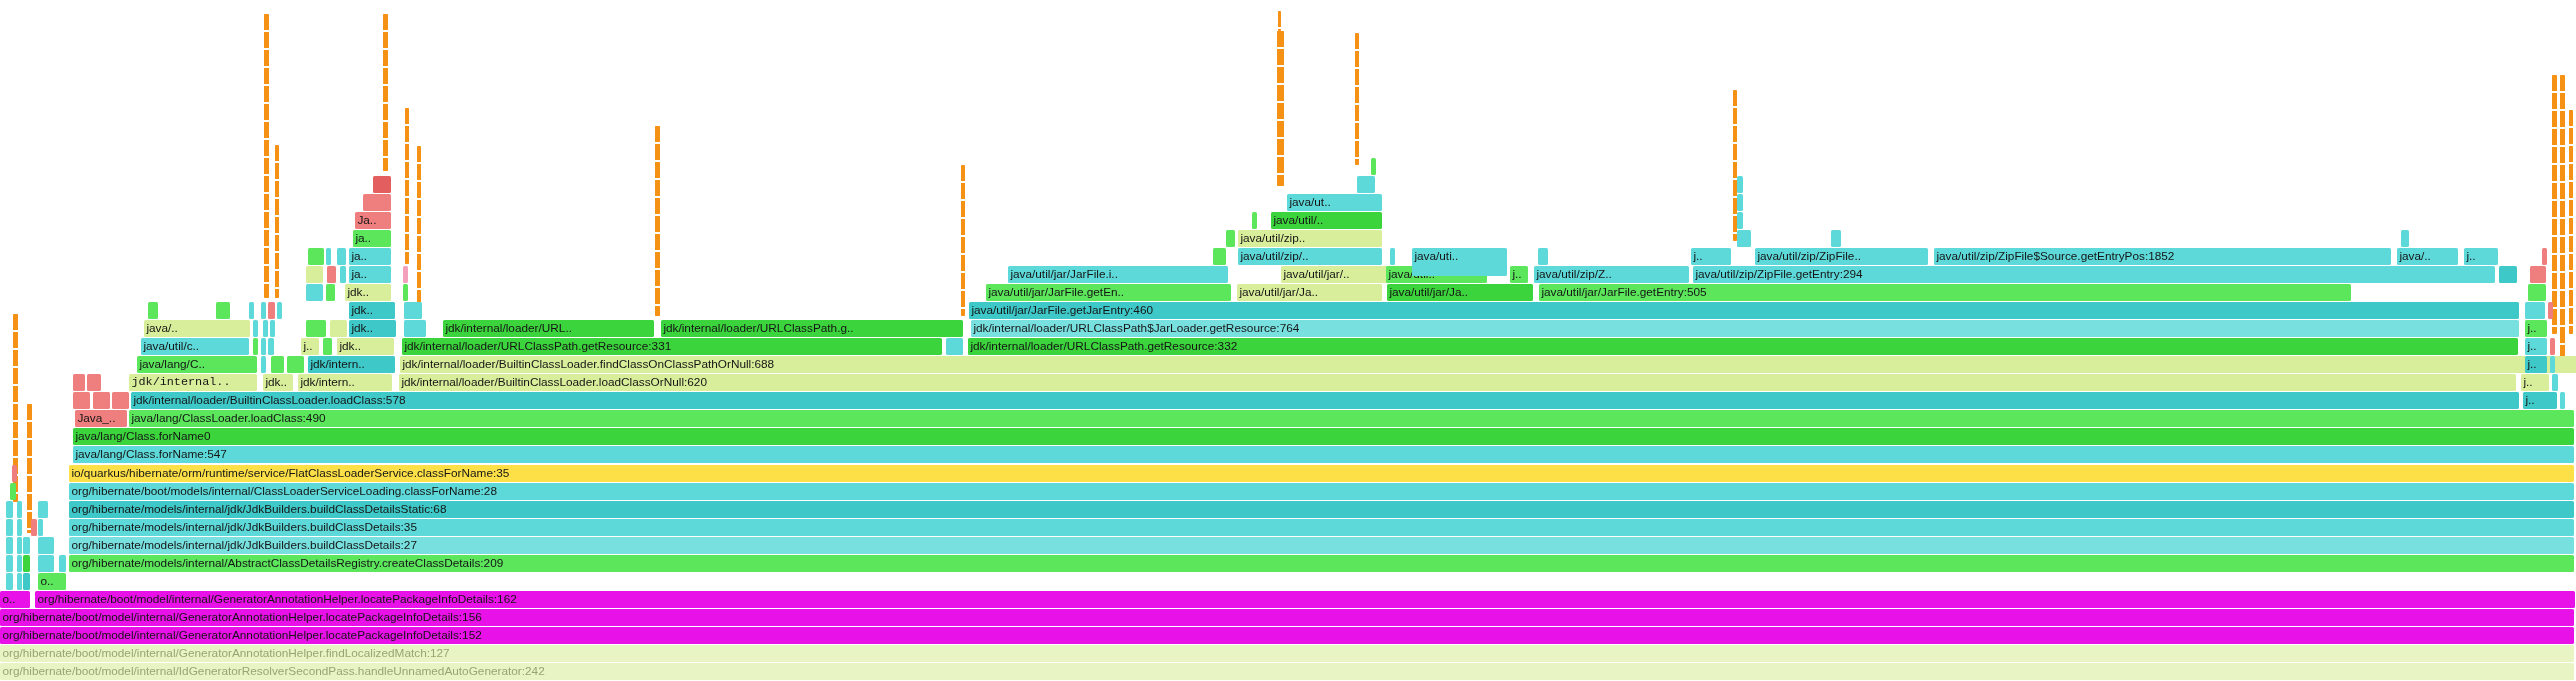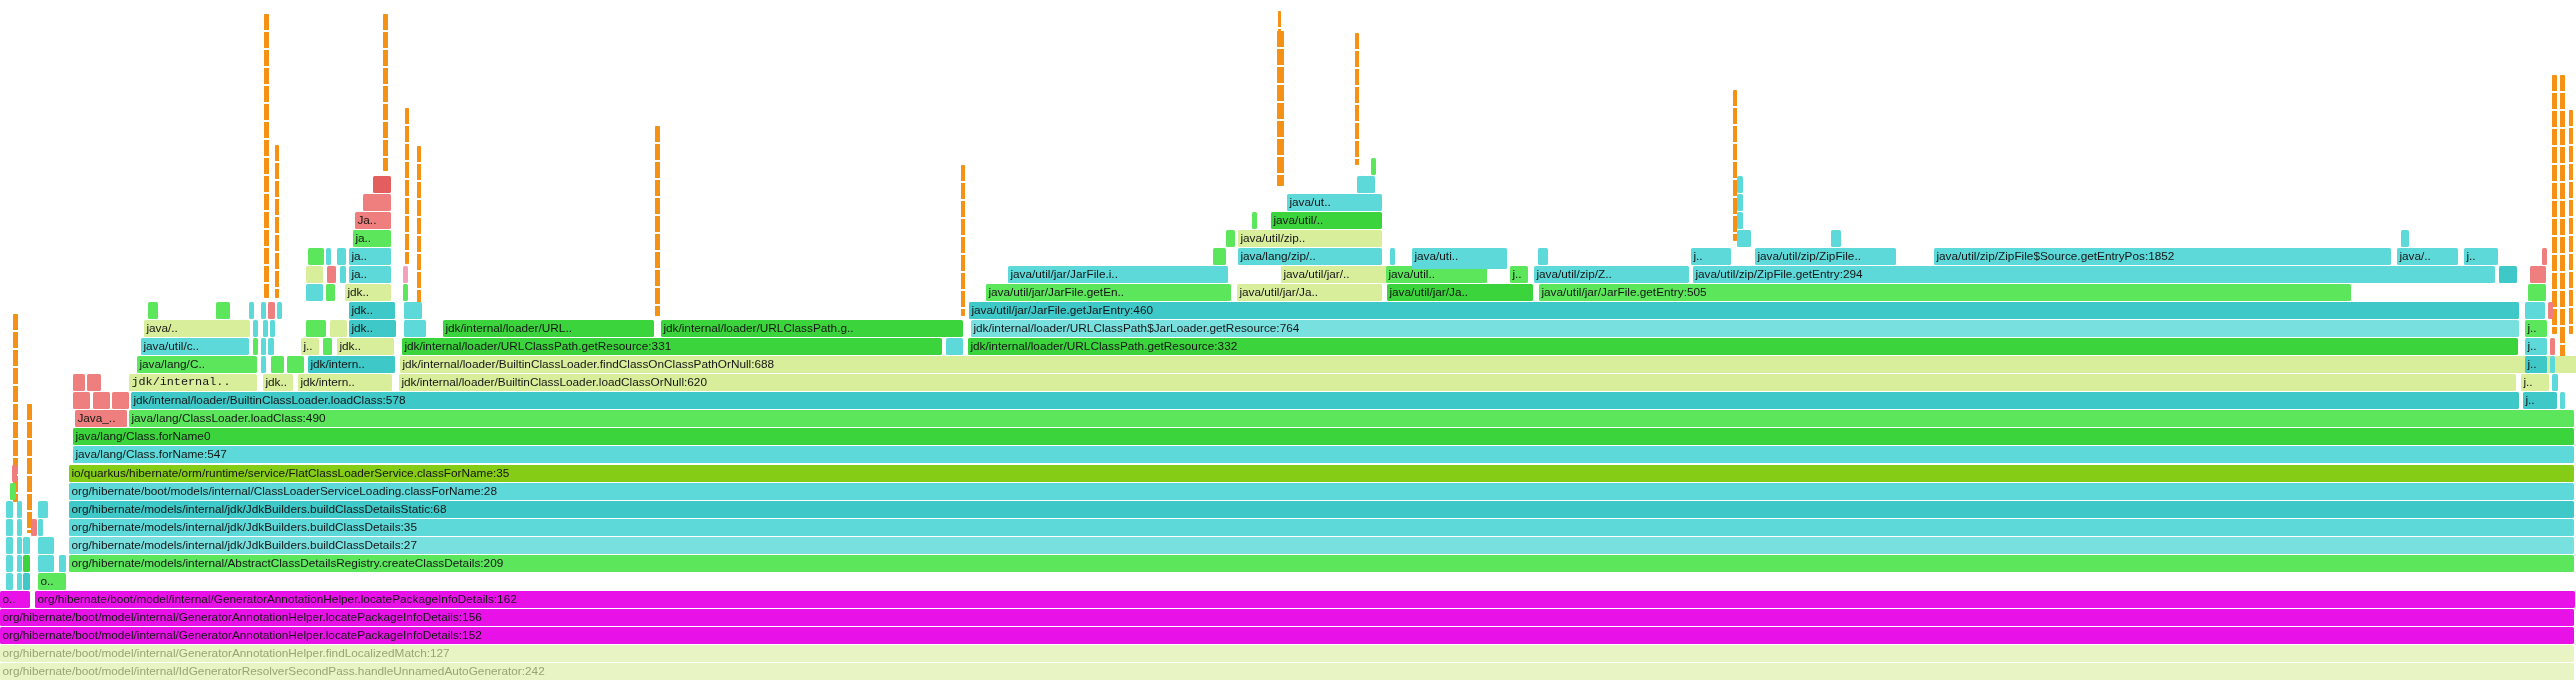--- a/index.html
+++ b/index.html
@@ -75,21 +75,21 @@
     <div class="frame" style="left: 31px; top: 519px; width: 5.5px; height: 16.5px; background: rgb(239, 126, 126);"></div>
     <div class="frame" style="left: 38px; top: 519px; width: 4.7px; height: 16.5px; background: rgb(94, 217, 217);"></div>
     <div class="frame" style="left: 69px; top: 519px; width: 2505px; height: 16.5px; background: rgb(94, 217, 217);">org/hibernate/models/internal/jdk/JdkBuilders.buildClassDetails:35</div>
     <div class="frame" style="left: 6.3px; top: 501px; width: 7px; height: 16.5px; background: rgb(94, 217, 217);"></div>
     <div class="frame" style="left: 16.5px; top: 501px; width: 3.1px; height: 16.5px; background: rgb(94, 217, 217);"></div>
     <div class="frame" style="left: 38px; top: 501px; width: 10.2px; height: 16.5px; background: rgb(94, 217, 217);"></div>
     <div class="frame" style="left: 69px; top: 501px; width: 2505px; height: 16.5px; background: rgb(63, 200, 200);">org/hibernate/models/internal/jdk/JdkBuilders.buildClassDetailsStatic:68</div>
     <div class="frame" style="left: 10.2px; top: 483px; width: 3.1px; height: 16.5px; background: rgb(92, 230, 92);"></div>
     <div class="frame" style="left: 69px; top: 483px; width: 2505px; height: 16.5px; background: rgb(94, 217, 217);">org/hibernate/boot/models/internal/ClassLoaderServiceLoading.classForName:28</div>
     <div class="frame" style="left: 11.8px; top: 465px; width: 2.4px; height: 16.5px; background: rgb(239, 126, 126);"></div>
-    <div class="frame" style="left: 69px; top: 465px; width: 2505px; height: 16.5px; background: #84cc16;">io/quarkus/hibernate/orm/runtime/service/FlatClassLoaderService.classForName:35</div>
+    <div class="frame" style="left: 69px; top: 465px; width: 2505px; height: 16.5px; background: #fde047;">io/quarkus/hibernate/orm/runtime/service/FlatClassLoaderService.classForName:35</div>
     <div class="frame" style="left: 73px; top: 446px; width: 2501px; height: 16.5px; background: rgb(94, 217, 217);">java/lang/Class.forName:547</div>
     <div class="frame" style="left: 73px; top: 428px; width: 2501px; height: 16.5px; background: rgb(60, 212, 60);">java/lang/Class.forName0</div>
     <div class="frame" style="left: 75px; top: 410px; width: 52px; height: 16.5px; background: rgb(239, 126, 126);">Java_..</div>
     <div class="frame" style="left: 129px; top: 410px; width: 2445px; height: 16.5px; background: rgb(92, 230, 92);">java/lang/ClassLoader.loadClass:490</div>
     <div class="frame" style="left: 73px; top: 392px; width: 17.3px; height: 16.5px; background: rgb(239, 126, 126);"></div>
     <div class="frame" style="left: 93px; top: 392px; width: 17.3px; height: 16.5px; background: rgb(239, 126, 126);"></div>
     <div class="frame" style="left: 112px; top: 392px; width: 16.5px; height: 16.5px; background: rgb(239, 126, 126);"></div>
     <div class="frame" style="left: 131px; top: 392px; width: 2388px; height: 16.5px; background: rgb(63, 200, 200);">jdk/internal/loader/BuiltinClassLoader.loadClass:578</div>
     <div class="frame" style="left: 2523px; top: 392px; width: 34px; height: 16.5px; background: rgb(63, 200, 200);">j..</div>
     <div class="frame" style="left: 2560px; top: 392px; width: 4.7px; height: 16.5px; background: rgb(94, 217, 217);"></div>
@@ -164,26 +164,26 @@
     <div class="frame" style="left: 1510px; top: 266px; width: 18px; height: 16.5px; background: rgb(92, 230, 92);">j..</div>
     <div class="frame" style="left: 1534px; top: 266px; width: 155px; height: 16.5px; background: rgb(94, 217, 217);">java/util/zip/Z..</div>
     <div class="frame" style="left: 1693px; top: 266px; width: 802px; height: 16.5px; background: rgb(94, 217, 217);">java/util/zip/ZipFile.getEntry:294</div>
     <div class="frame" style="left: 2499px; top: 266px; width: 18px; height: 16.5px; background: rgb(63, 200, 200);"></div>
     <div class="frame" style="left: 2530px; top: 266px; width: 15.7px; height: 16.5px; background: rgb(239, 126, 126);"></div>
     <div class="frame" style="left: 308px; top: 248px; width: 15.7px; height: 16.5px; background: rgb(92, 230, 92);"></div>
     <div class="frame" style="left: 326px; top: 248px; width: 4.7px; height: 16.5px; background: rgb(94, 217, 217);"></div>
     <div class="frame" style="left: 337px; top: 248px; width: 8.6px; height: 16.5px; background: rgb(94, 217, 217);"></div>
     <div class="frame" style="left: 349px; top: 248px; width: 42px; height: 16.5px; background: rgb(94, 217, 217);">ja..</div>
     <div class="frame" style="left: 1213px; top: 248px; width: 13.3px; height: 16.5px; background: rgb(92, 230, 92);"></div>
-    <div class="frame" style="left: 1238px; top: 248px; width: 144px; height: 16.5px; background: rgb(94, 217, 217);">java/lang/zip/..</div>
+    <div class="frame" style="left: 1238px; top: 248px; width: 144px; height: 16.5px; background: rgb(94, 217, 217);">java/util/zip/..</div>
     <div class="frame" style="left: 1390px; top: 248px; width: 3.9px; height: 16.5px; background: rgb(94, 217, 217);"></div>
-    <div class="frame" style="left: 1412px; top: 248px; width: 95px; height: 21px; background: rgb(94, 217, 217);">java/uti..</div>
+    <div class="frame" style="left: 1412px; top: 248px; width: 95px; height: 28px; background: rgb(94, 217, 217);">java/uti..</div>
     <div class="frame" style="left: 1538px; top: 248px; width: 10.2px; height: 16.5px; background: rgb(94, 217, 217);"></div>
     <div class="frame" style="left: 1691px; top: 248px; width: 40px; height: 16.5px; background: rgb(94, 217, 217);">j..</div>
-    <div class="frame" style="left: 1755px; top: 248px; width: 141px; height: 16.5px; background: rgb(94, 217, 217);">java/util/zip/ZipFile..</div>
+    <div class="frame" style="left: 1755px; top: 248px; width: 173px; height: 16.5px; background: rgb(94, 217, 217);">java/util/zip/ZipFile..</div>
     <div class="frame" style="left: 1934px; top: 248px; width: 457px; height: 16.5px; background: rgb(94, 217, 217);">java/util/zip/ZipFile$Source.getEntryPos:1852</div>
     <div class="frame" style="left: 2397px; top: 248px; width: 61px; height: 16.5px; background: rgb(94, 217, 217);">java/..</div>
     <div class="frame" style="left: 2464px; top: 248px; width: 34px; height: 16.5px; background: rgb(94, 217, 217);">j..</div>
     <div class="frame" style="left: 2542px; top: 248px; width: 3.9px; height: 16.5px; background: rgb(239, 126, 126);"></div>
     <div class="frame" style="left: 353px; top: 230px; width: 38px; height: 16.5px; background: rgb(92, 230, 92);">ja..</div>
     <div class="frame" style="left: 1226px; top: 230px; width: 8.6px; height: 16.5px; background: rgb(92, 230, 92);"></div>
     <div class="frame" style="left: 1238px; top: 230px; width: 144px; height: 16.5px; background: rgb(217, 238, 155);">java/util/zip..</div>
     <div class="frame" style="left: 1737px; top: 230px; width: 14px; height: 16.5px; background: rgb(94, 217, 217);"></div>
     <div class="frame" style="left: 1831px; top: 230px; width: 10.2px; height: 16.5px; background: rgb(94, 217, 217);"></div>
     <div class="frame" style="left: 2401px; top: 230px; width: 7.8px; height: 16.5px; background: rgb(94, 217, 217);"></div>

